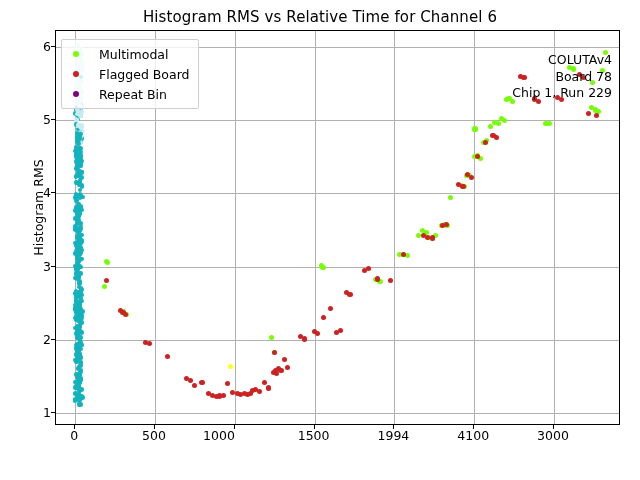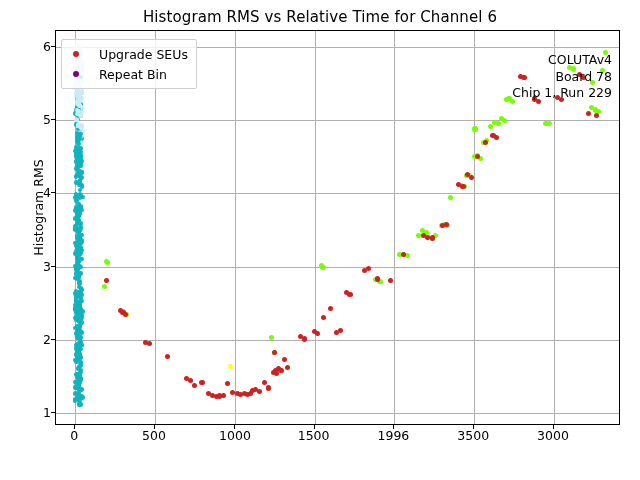--- a/index.html
+++ b/index.html
@@ -727,49 +727,53 @@
       <div class="pt" style="width: 5.2px; height: 5.2px; left: 529.7px; top: 80.1px; background: rgb(204, 34, 34);"></div>
       <div class="pt" style="width: 5.2px; height: 5.2px; left: 538.1px; top: 82.3px; background: rgb(204, 34, 34);"></div>
     </div>
 
   <div id="ticks-layer">
       <div class="tickmark-x" style="left: 74.2px;"></div>
       <div class="xtick" style="left: 74.2px;">0</div>
       <div class="tickmark-x" style="left: 154px;"></div>
       <div class="xtick" style="left: 154px;">500</div>
       <div class="tickmark-x" style="left: 233.8px;"></div>
-      <div class="xtick" style="left: 235px;">1000</div>
+      <div class="xtick" style="left: 219px;">1000</div>
       <div class="tickmark-x" style="left: 313.6px;"></div>
       <div class="xtick" style="left: 313.6px;">1500</div>
       <div class="tickmark-x" style="left: 393.4px;"></div>
-      <div class="xtick" style="left: 393.4px;">1996</div>
+      <div class="xtick" style="left: 393.4px;">1994</div>
       <div class="tickmark-x" style="left: 473.2px;"></div>
-      <div class="xtick" style="left: 473.2px;">3500</div>
+      <div class="xtick" style="left: 473.2px;">4100</div>
       <div class="tickmark-x" style="left: 553px;"></div>
       <div class="xtick" style="left: 553px;">3000</div>
       <div class="tickmark-y" style="top: 411.8px;"></div>
       <div class="ytick" style="top: 411.8px; width: 0px; margin-left: -4px;">1</div>
       <div class="tickmark-y" style="top: 338.7px;"></div>
       <div class="ytick" style="top: 338.7px; width: 0px; margin-left: -4px;">2</div>
       <div class="tickmark-y" style="top: 265.5px;"></div>
       <div class="ytick" style="top: 265.5px; width: 0px; margin-left: -4px;">3</div>
       <div class="tickmark-y" style="top: 192.4px;"></div>
       <div class="ytick" style="top: 192.4px; width: 0px; margin-left: -4px;">4</div>
       <div class="tickmark-y" style="top: 119.2px;"></div>
       <div class="ytick" style="top: 119.2px; width: 0px; margin-left: -4px;">5</div>
       <div class="tickmark-y" style="top: 46.1px;"></div>
       <div class="ytick" style="top: 46.1px; width: 0px; margin-left: -4px;">6</div>
     </div>
 
   <div id="ylabel">Histogram RMS</div>
 
   <div id="legend">
       <div class="legend-row">
+        <span class="legend-swatch" style="background: rgb(118, 255, 3);"></span>
+        <span class="legend-text">Multimodal</span>
+      </div>
+      <div class="legend-row">
         <span class="legend-swatch" style="background: rgb(204, 34, 34);"></span>
-        <span class="legend-text">Upgrade SEUs</span>
+        <span class="legend-text">Flagged Board</span>
       </div>
       <div class="legend-row">
         <span class="legend-swatch" style="background: rgb(128, 0, 128);"></span>
         <span class="legend-text">Repeat Bin</span>
       </div>
     </div>
 
   <div id="annotation"><div>COLUTAv4</div><div>Board 78</div><div>Chip 1, Run 229</div></div>
 
 </div>

